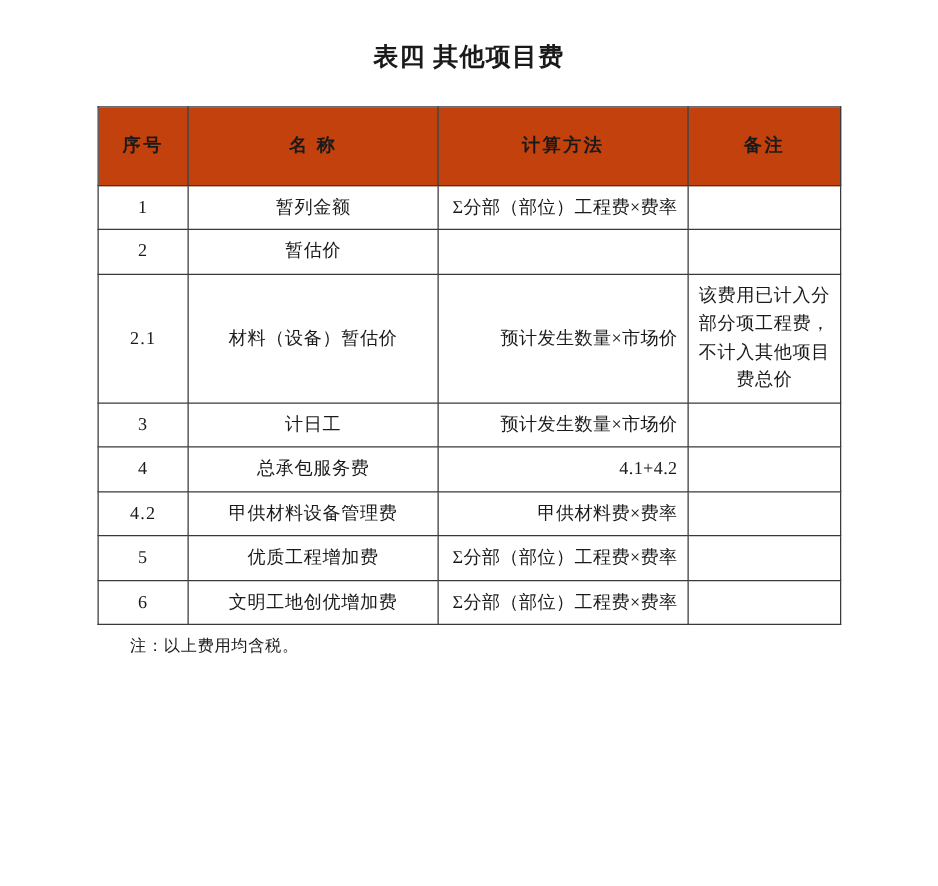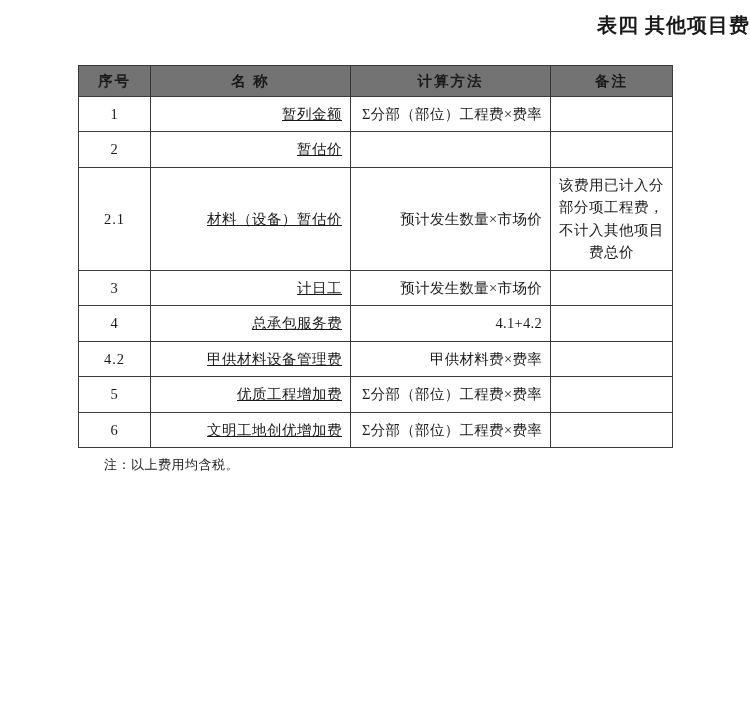--- a/index.html
+++ b/index.html
@@ -16,25 +16,25 @@
     overflow: hidden;
   }
   .page {
     width: 750px;
     height: 709px;
     box-sizing: border-box;
     padding: 0;
     position: relative;
   }
   .doc-title {
-    text-align: right;
+    text-align: center;
     font-size: 20px;
     font-weight: bold;
     letter-spacing: 1px;
-    margin-top: 12px;
+    margin-top: 32px;
     margin-bottom: 26px;
     font-family: "Liberation Serif", "DejaVu Serif", serif;
   }
   .table-wrap {
     margin: 0 auto;
     width: 594px;
   }
   table.fee-table {
     border-collapse: collapse;
     width: 594px;
@@ -43,41 +43,40 @@
   table.fee-table th,
   table.fee-table td {
     border: 1px solid #3a3a3a;
     font-size: 14.5px;
     line-height: 1.55;
     vertical-align: middle;
     padding: 6px 8px;
     font-family: "Liberation Serif", "DejaVu Serif", serif;
   }
   table.fee-table thead th {
-    background: #737373;
+    background: #c2410c;
     text-align: center;
     font-weight: bold;
     letter-spacing: 2px;
     height: 30px;
-    padding: 0 6px;
+    padding: 16px 6px;
   }
   col.c-no    { width: 72px; }
   col.c-name  { width: 200px; }
   col.c-calc  { width: 200px; }
   col.c-rem   { width: 122px; }
 
   td.no {
     text-align: center;
     letter-spacing: 1px;
   }
   td.name {
-    text-align: right;
+    text-align: center;
     padding-left: 14px;
     letter-spacing: 0.5px;
-    text-decoration: underline;
   }
   td.calc {
     text-align: right;
     padding-left: 8px;
     letter-spacing: 0.3px;
   }
   td.remark {
     text-align: center;
     letter-spacing: 0.5px;
     line-height: 1.7;

